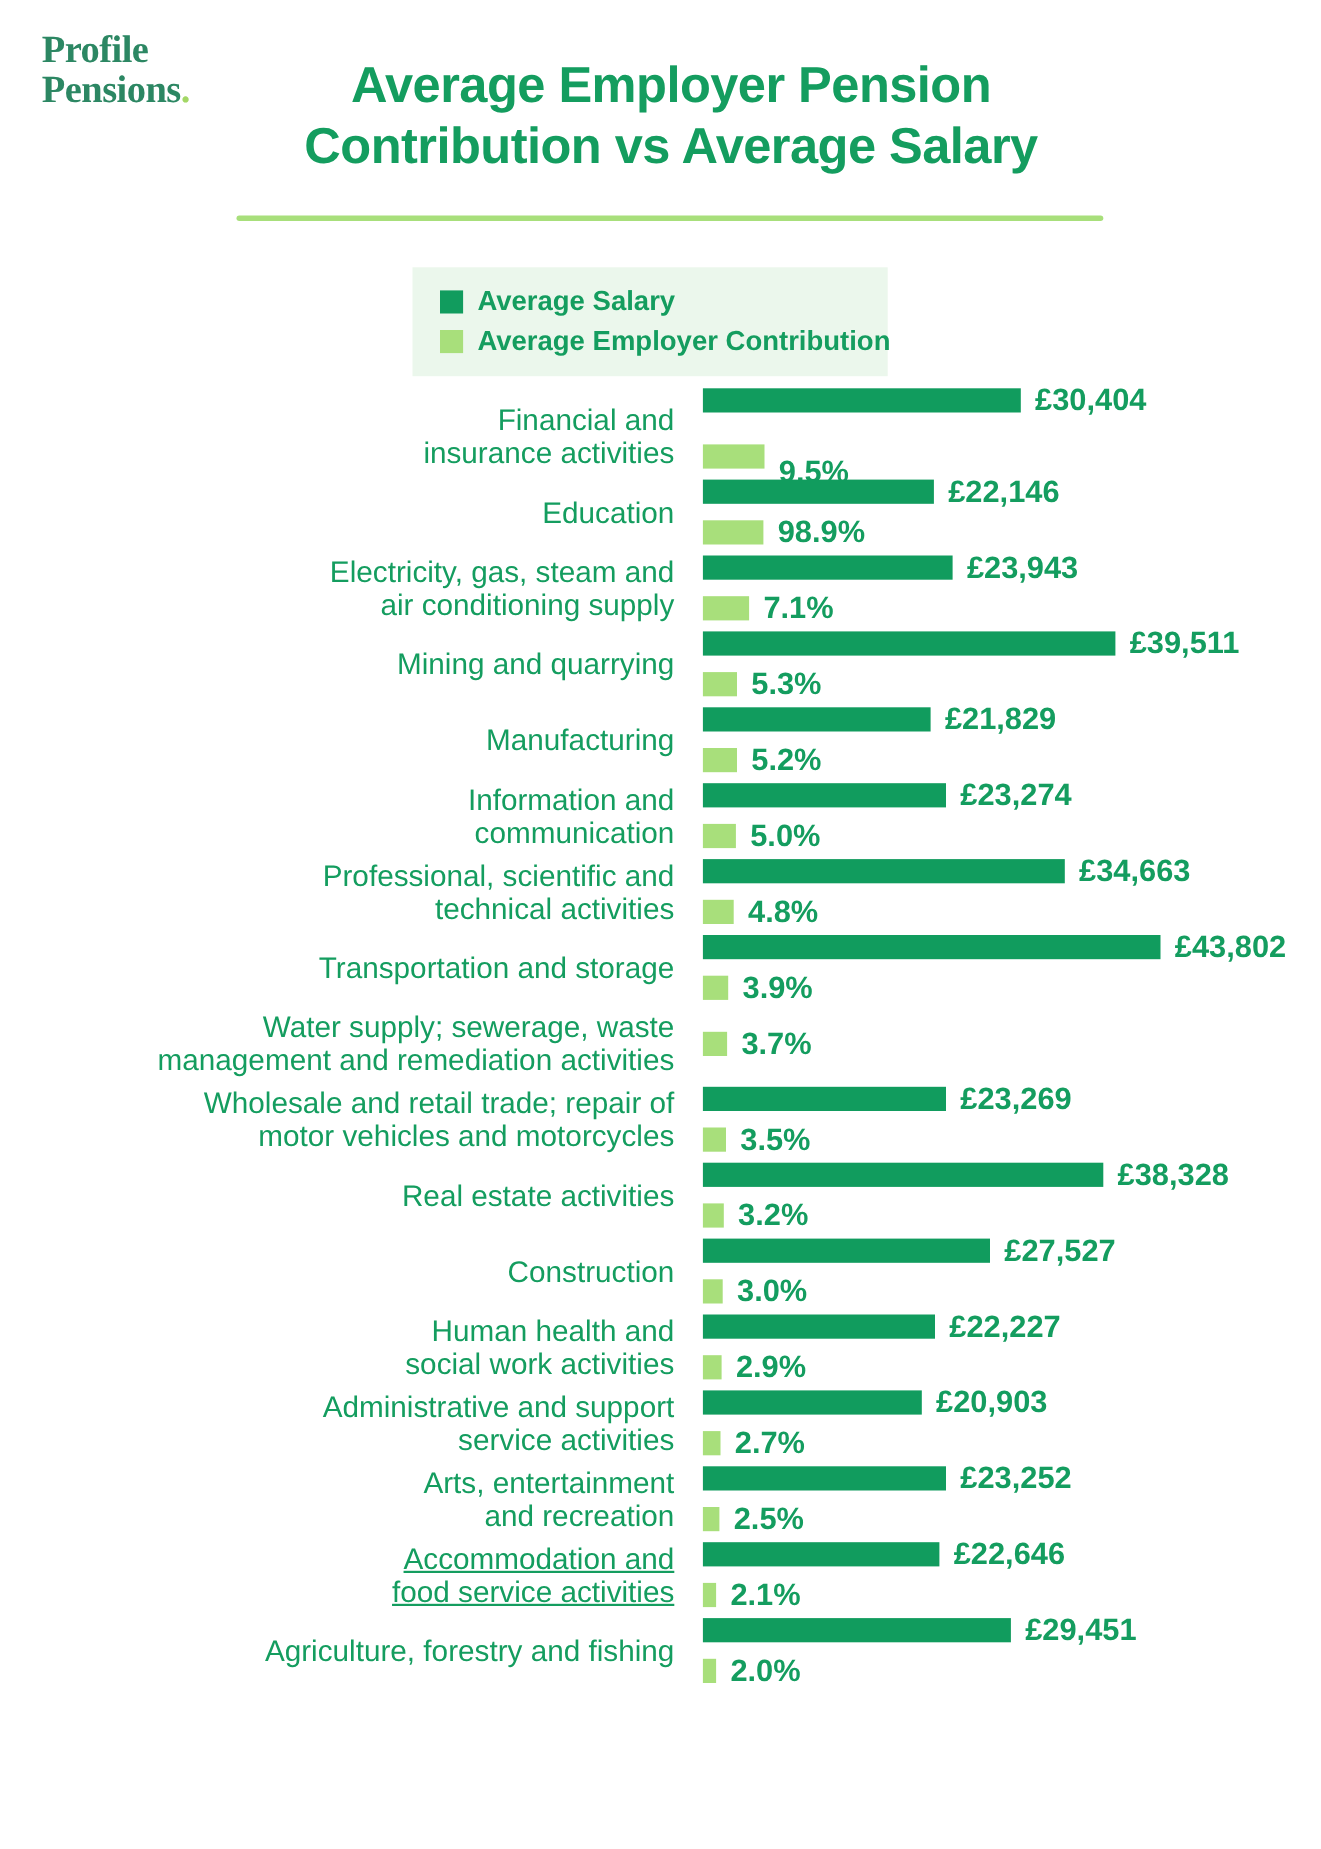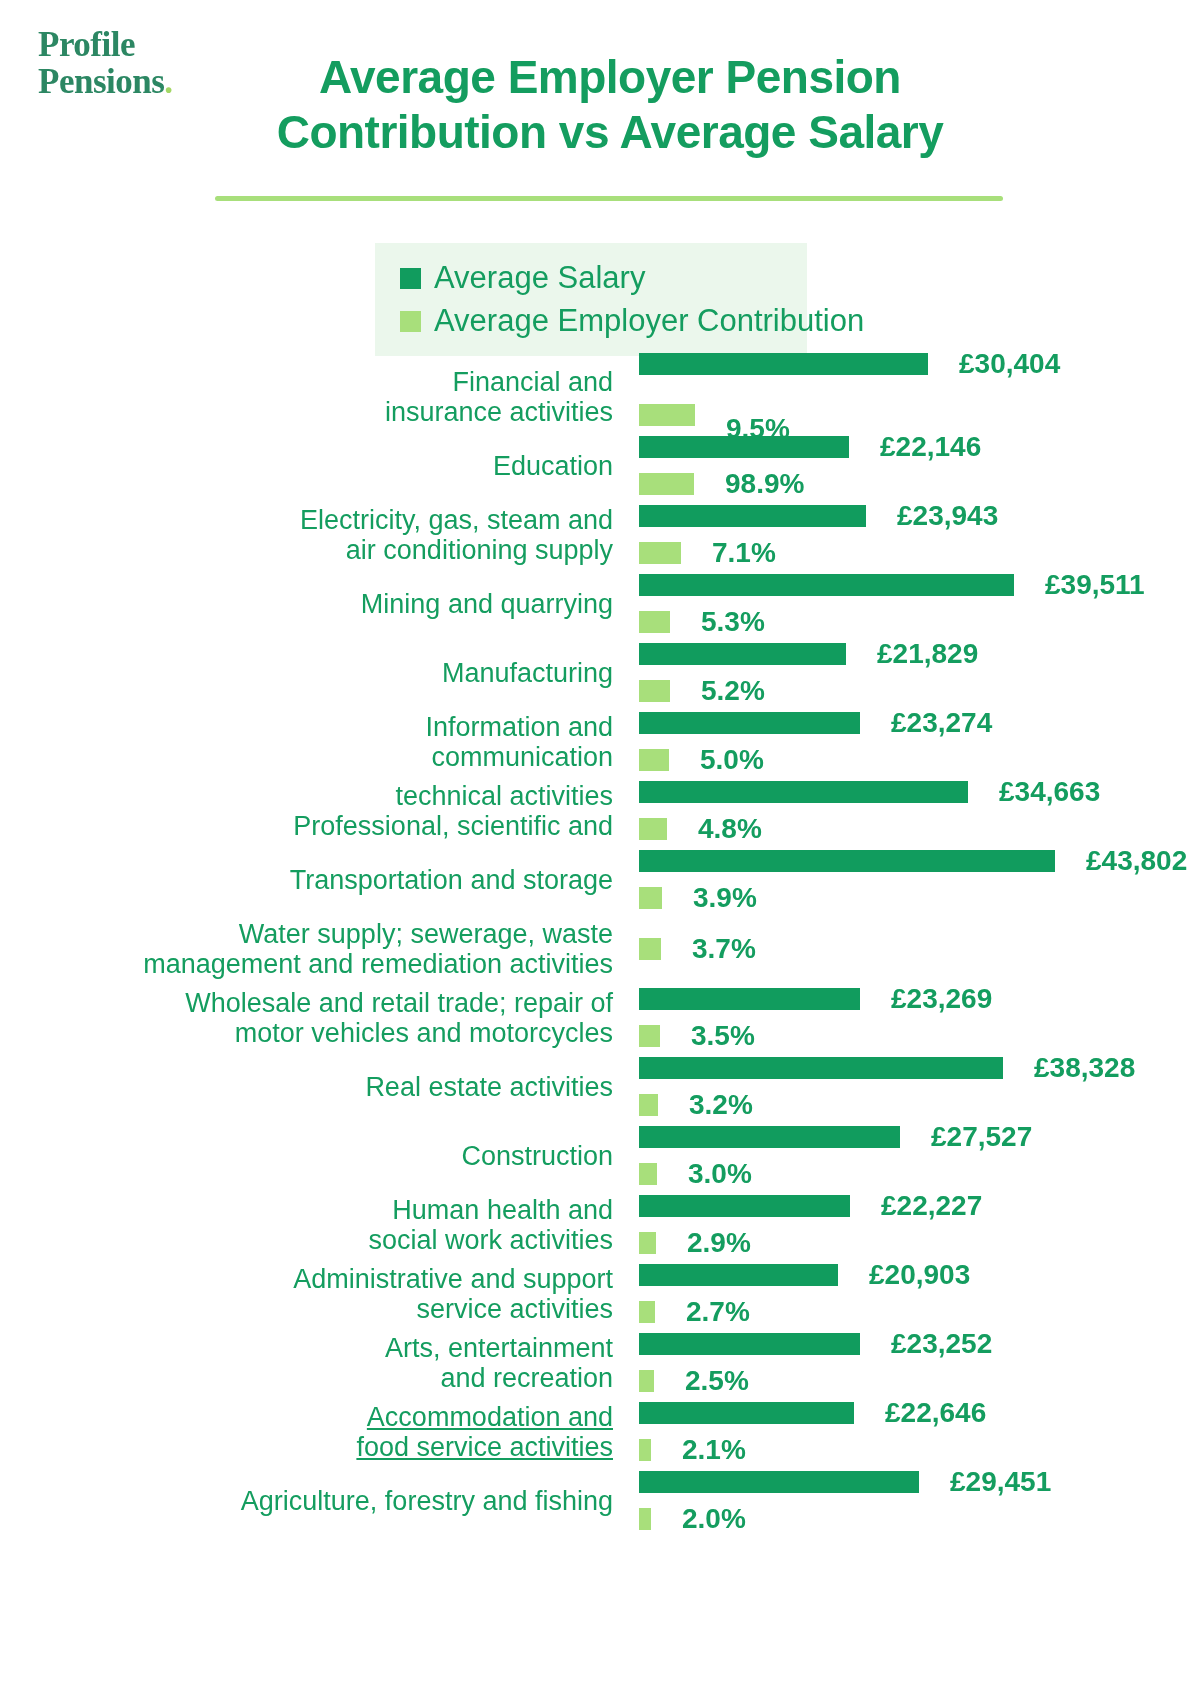--- a/index.html
+++ b/index.html
@@ -18,29 +18,29 @@
   }
   .divider{
     position:absolute;left:215px;top:196px;width:788px;height:5px;border-radius:3px;
   }
   .legend{
     position:absolute;left:375px;top:243px;width:432px;box-sizing:border-box;
     padding:17px 10px 17px 25px;display:flex;flex-direction:column;gap:7px;
   }
   .legend-item{display:flex;align-items:center;gap:13px;}
   .legend-swatch{width:21px;height:21px;flex:0 0 auto;}
-  .legend-label{font-size:31px;font-weight:400;white-space:nowrap;}
+  .legend-label{font-size:25px;font-weight:700;white-space:nowrap;}
   .chart{position:absolute;left:0;top:362px;width:1201px;}
   .row{height:69px;display:flex;align-items:center;column-gap:12px;}
   .cat{
     flex:0 0 627px;box-sizing:border-box;padding-right:14px;text-align:right;
     font-size:27px;line-height:30px;font-weight:400;
   }
   .bars{display:flex;flex-direction:column;gap:5px;}
-  .bar-line{display:flex;align-items:center;gap:31px;}
+  .bar-line{display:flex;align-items:center;gap:13px;}
   .bar{height:22px;flex:0 0 auto;}
   .val{font-size:28px;font-weight:700;white-space:nowrap;}
 </style>
 </head>
 <body>
 
 <div class="logo" style="color: rgb(44, 135, 99);">
   <div>Profile</div>
   <div><span>Pensions</span><span class="logo-dot" style="color: rgb(163, 215, 101);">.</span></div>
 </div>
@@ -152,22 +152,22 @@
           <span class="val" style="color: rgb(20, 157, 95);">£23,274</span>
         </div>
         <div class="bar-line">
           <div class="bar" style="background: rgb(168, 223, 123); width: 30px;"></div>
           <span class="val" style="color: rgb(20, 157, 95);">5.0%</span>
         </div>
       </div>
     </div>
     <div class="row">
       <div class="cat" style="color: rgb(20, 157, 95);">
+        <div>Professional, scientific and</div>
         <div>technical activities</div>
-        <div>Professional, scientific and</div>
       </div>
       <div class="bars">
         <div class="bar-line">
           <div class="bar" style="background: rgb(17, 156, 94); width: 329px;"></div>
           <span class="val" style="color: rgb(20, 157, 95);">£34,663</span>
         </div>
         <div class="bar-line">
           <div class="bar" style="background: rgb(168, 223, 123); width: 28px;"></div>
           <span class="val" style="color: rgb(20, 157, 95);">4.8%</span>
         </div>

